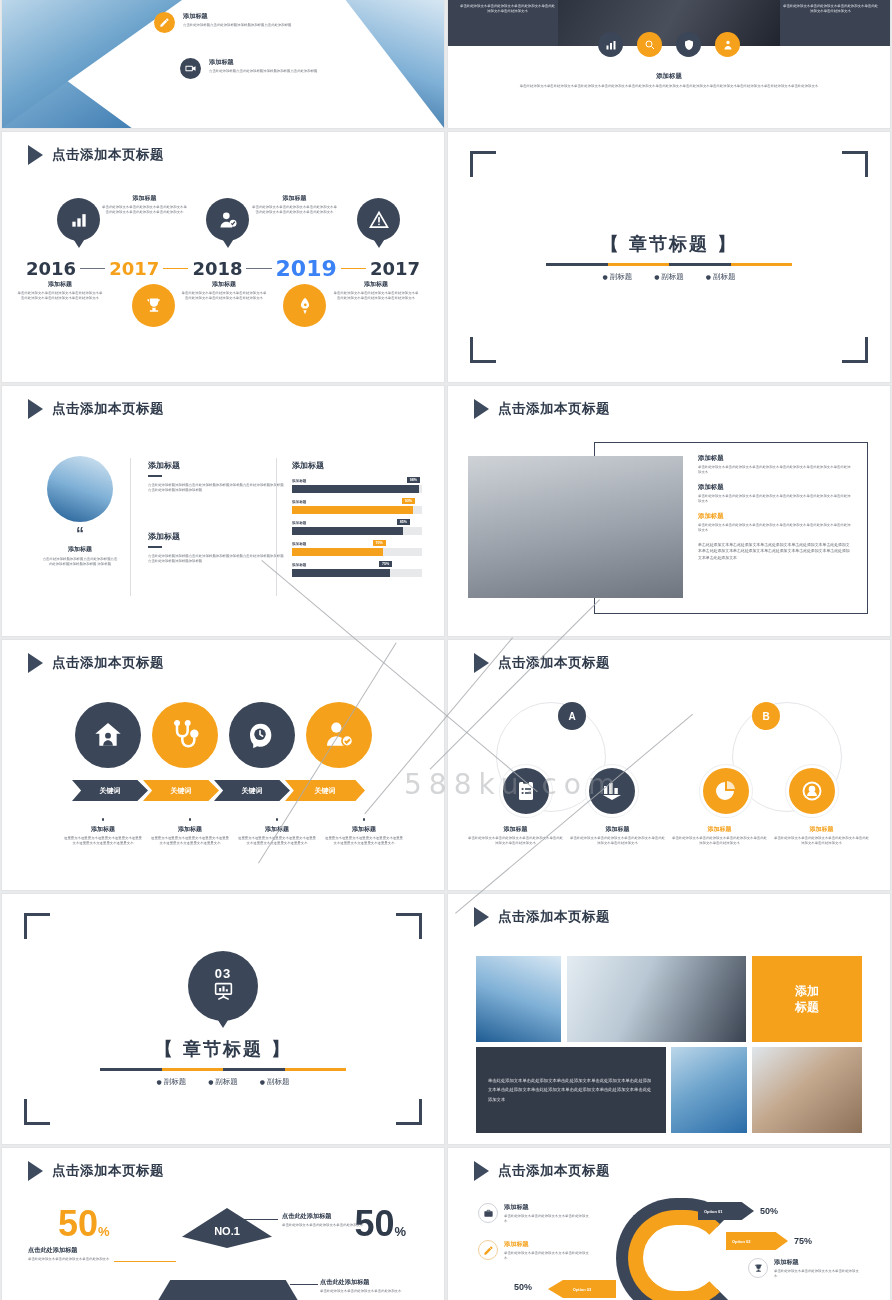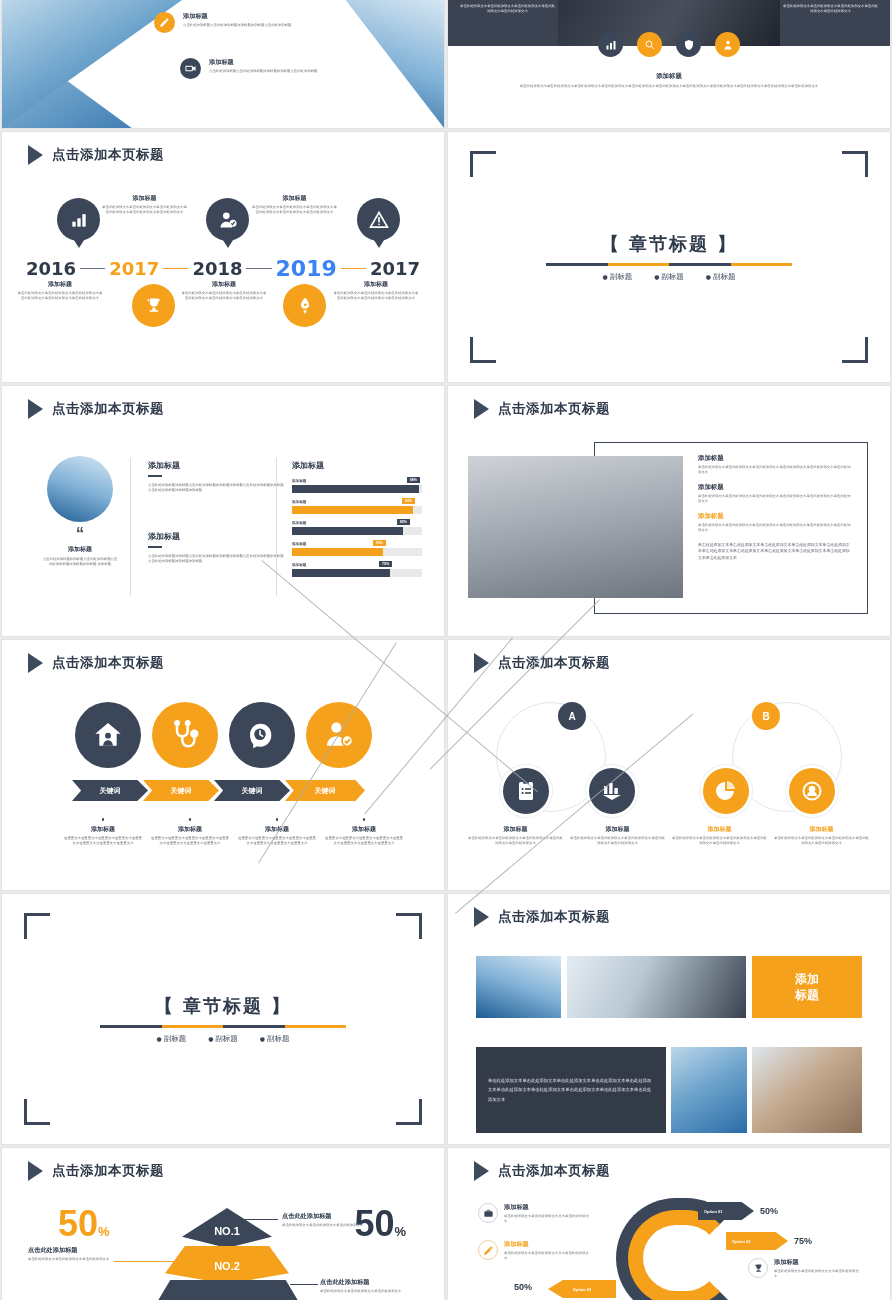--- a/index.html
+++ b/index.html
@@ -485,41 +485,53 @@
       </div>
     </div>
   </div>
 
   <div class="slide">
     <div class="cbr tl"></div>
     <div class="cbr tr"></div>
     <div class="cbr bl"></div>
     <div class="cbr br"></div>
     <div class="chapter-wrap">
+      <div class="chapter-pin pin">
+        <span class="num">03</span>
+        <span class="gl">
+          <svg width="21" height="21" viewBox="0 0 24 24" fill="#fff">
+              <rect x="3" y="3" width="18" height="12" rx="1" fill="none" stroke="#fff" stroke-width="1.8"></rect>
+              <rect x="7" y="8" width="2.4" height="4"></rect>
+              <rect x="10.8" y="6" width="2.4" height="6"></rect>
+              <rect x="14.6" y="9.4" width="2.4" height="2.6"></rect>
+              <path d="M12 15v3M6 21l6-3 6 3" stroke="#fff" stroke-width="1.8" fill="none"></path>
+            </svg>
+        </span>
+      </div>
       <div class="cn chapter-title">【 章节标题 】</div>
       <div class="rule">
         <i style="background:#3b4658"></i>
           <i style="background:#f5a11b"></i>
           <i style="background:#3b4658"></i>
           <i style="background:#f5a11b"></i>
       </div>
       <div class="cn subs">
         <span>副标题</span>
         <span>副标题</span>
         <span>副标题</span>
       </div>
     </div>
   </div>
 
   <div class="slide">
     <div class="pg-title">
       <div class="pg-tri"></div>
       <h2 class="cn">点击添加本页标题</h2>
     </div>
-    <div style="position:absolute;left:28px;top:62px;right:28px;display:flex;gap:6px;height:62px;">
+    <div style="position:absolute;left:28px;top:62px;right:28px;display:flex;gap:6px;height:86px;">
       <div class="ph ph-blue2" style="width:85px;"></div>
       <div class="ph ph-desk" style="flex:1;"></div>
       <div style="width:110px;background:#f5a11b;display:flex;flex-direction:column;align-items:center;justify-content:center;color:#fff;font-weight:bold;font-size:12px;line-height:1.35;">
         <span class="cn">添加</span>
         <span class="cn">标题</span>
       </div>
     </div>
     <div style="position:absolute;left:28px;top:153px;right:28px;display:flex;gap:5px;height:86px;">
       <div style="width:190px;background:#333a48;display:flex;align-items:center;padding:0 12px;">
         <div class="cn" style="font-size:4.3px;line-height:2.1;color:#e6e8ec;">单击此处添加文本单击此处添加文本单击此处添加文本单击此处添加文本单击此处添加文本单击此处添加文本单击此处添加文本单击此处添加文本单击此处添加文本单击此处添加文本</div>
@@ -538,24 +550,20 @@
     <div style="position:absolute;left:56px;top:58px;color:#f5a11b;font-weight:bold;line-height:1;">
       <span style="font-size:36px;">50</span><span style="font-size:13px;">%</span>
     </div>
     <div style="position:absolute;right:38px;top:58px;color:#2f3a4b;font-weight:bold;line-height:1;">
       <span style="font-size:36px;">50</span><span style="font-size:13px;">%</span>
     </div>
 
     <div style="position:absolute;left:180px;top:60px;width:90px;height:40px;background:#3b4658;
          clip-path:polygon(50% 0,100% 72%,50% 100%,0 72%);display:flex;align-items:center;justify-content:center;">
       <span style="color:#fff;font-size:11px;font-weight:bold;margin-top:6px;">NO.1</span>
-    </div>
-    <div style="position:absolute;left:163px;top:98px;width:124px;height:38px;background:#f5a11b;
-         clip-path:polygon(16% 0,84% 0,100% 72%,50% 100%,0 72%);display:flex;align-items:center;justify-content:center;">
-      <span style="color:#fff;font-size:11px;font-weight:bold;margin-top:2px;">NO.2</span>
     </div>
     <div style="position:absolute;left:148px;top:132px;width:156px;height:34px;background:#3b4658;
          clip-path:polygon(13% 0,87% 0,100% 100%,0 100%);"></div>
 
     <div style="position:absolute;left:280px;top:64px;width:85px;">
       <div class="cn" style="font-size:6.2px;font-weight:bold;color:#2f3a4b;">点击此处添加标题</div>
       <div class="cn tiny" style="margin-top:2px;">单击此处添加文本单击此处添加文本单击此处添加文本</div>
     </div>
     <div style="position:absolute;left:232px;top:71px;width:44px;height:1px;background:#3b4658;"></div>
 
@@ -634,13 +642,14 @@
   </div>
 
 </div>
 
 <div class="wm">
   <div class="wm-line" style="left:262px;top:560px;width:360px;transform:rotate(40deg);"></div>
   <div class="wm-line" style="left:600px;top:600px;width:240px;transform:rotate(135deg);"></div>
   <div class="wm-line" style="left:513px;top:638px;width:230px;transform:rotate(130deg);"></div>
   <div class="wm-line" style="left:258px;top:863px;width:260px;transform:rotate(-58deg);"></div>
   <div class="wm-line" style="left:455px;top:913px;width:310px;transform:rotate(-40deg);"></div>
+  <div class="wm-sub">588ku.com</div>
 </div>
 
 </body></html>

